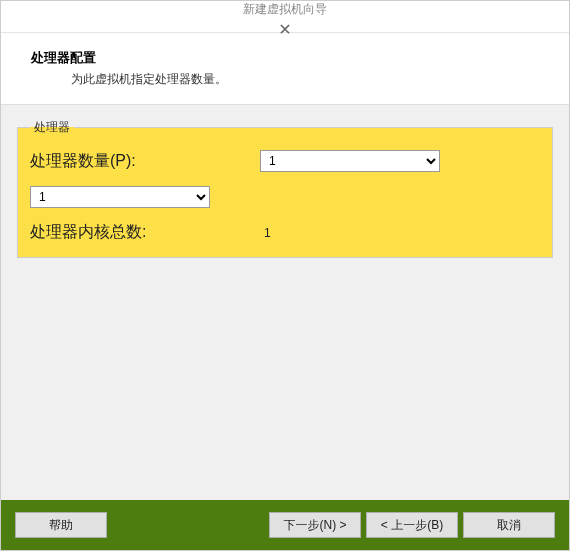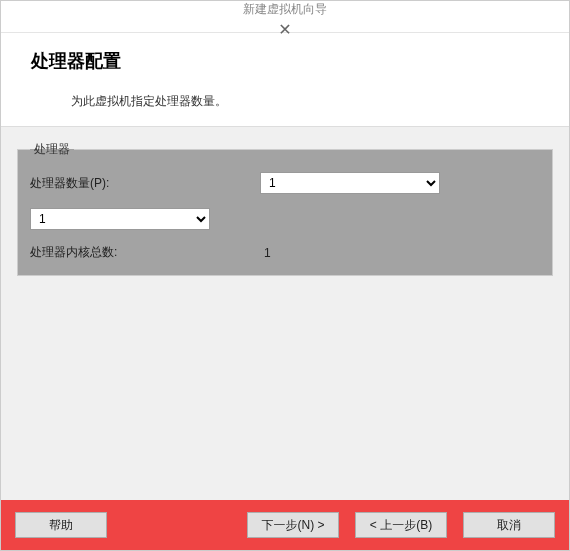--- a/index.html
+++ b/index.html
@@ -36,52 +36,52 @@
       font-weight: 300;
       font-family: Arial, sans-serif;
       padding: 2px 8px;
     }
     .header {
       padding: 16px 20px 16px 30px;
       border-bottom: 1px solid #ddd;
     }
     .header .title {
       font-weight: bold;
-      font-size: 18px;
+      font-size: 13px;
       color: #000;
-      margin-bottom: 20px;
+      margin-bottom: 4px;
     }
     .header .subtitle {
       font-size: 12px;
       color: #333;
       margin-left: 40px;
     }
     .content {
       flex: 1;
       padding: 14px 16px;
       background: #f0f0f0;
     }
     fieldset {
       border: 1px solid #ccc;
       padding: 14px 12px 0 12px;
-      background: #a3a3a3;
+      background: #fde047;
     }
     legend {
       padding: 0 4px;
       font-size: 12px;
       color: #333;
     }
     .row {
       display: flex;
       align-items: center;
       margin-bottom: 14px;
     }
     .row-label {
       width: 230px;
-      font-size: 12px;
+      font-size: 16px;
       color: #222;
     }
     .row-value {
       flex: 1;
     }
     select {
       width: 180px;
       height: 22px;
       border: 1px solid #999;
       background: #fff;
@@ -91,22 +91,22 @@
     }
     .static-value {
       font-size: 12px;
       color: #222;
       padding-left: 4px;
     }
     .footer {
       padding: 12px 14px;
       display: flex;
       align-items: center;
-      gap: 16px;
-      background: #ef4444;
+      gap: 5px;
+      background: #4d7c0f;
     }
     .footer .spacer {
       flex: 1;
     }
     button {
       height: 26px;
       min-width: 92px;
       padding: 0 10px;
       font-size: 12px;
       font-family: inherit;

